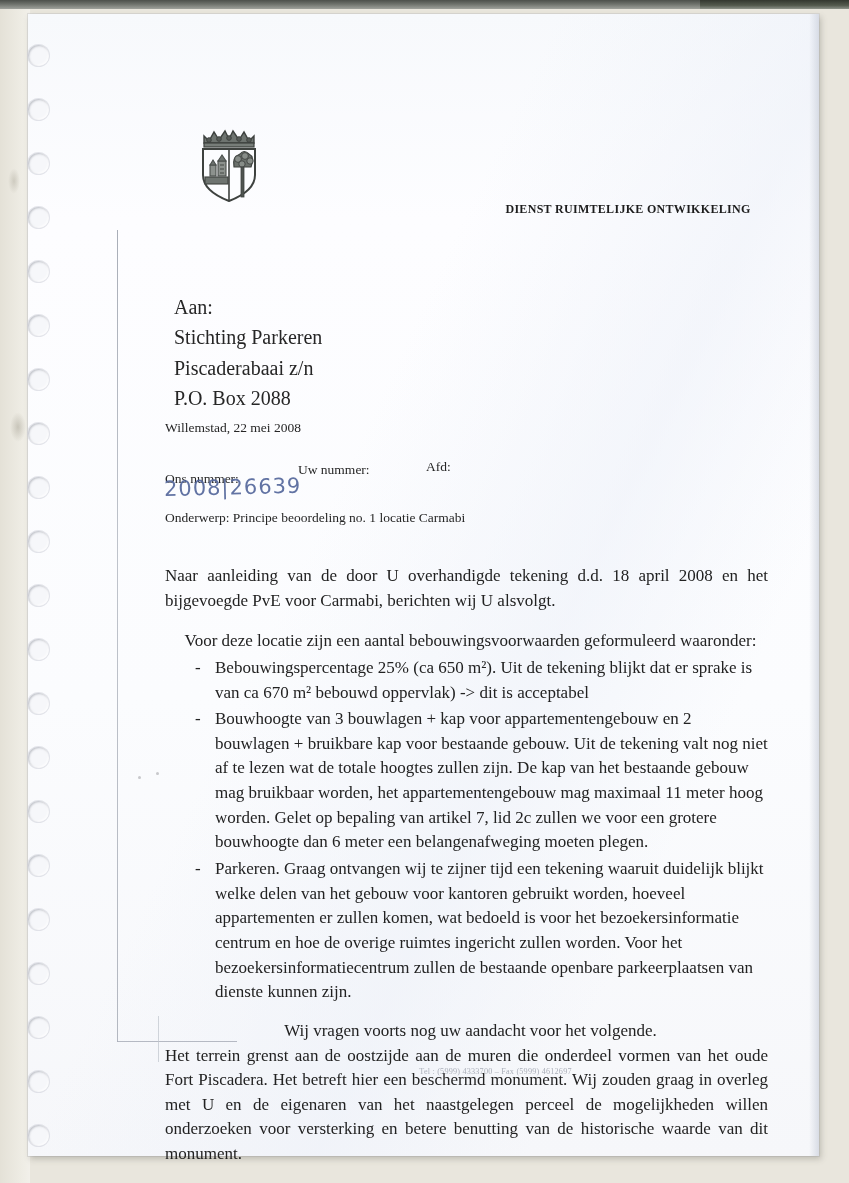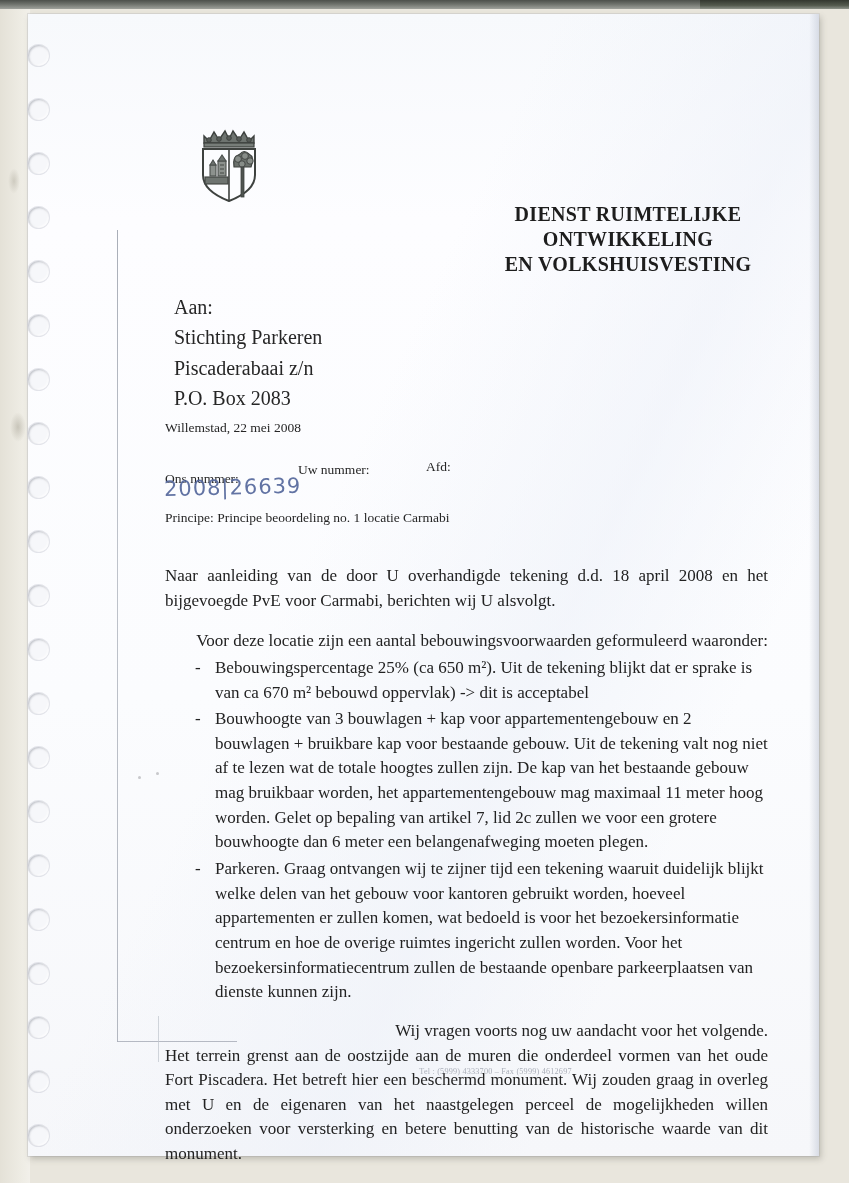--- a/index.html
+++ b/index.html
@@ -152,21 +152,21 @@
     color: #1d1d1d;
   }
   .org-right {
     position: absolute;
     left: 410px;
     top: 188px;
     width: 380px;
     text-align: center;
     font-family: "Liberation Serif", serif;
     font-weight: bold;
-    font-size: 20px;
+    font-size: 12px;
     line-height: 1.25;
     letter-spacing: .3px;
     color: #1d1d1d;
   }
 
   
   .addressee {
     position: absolute;
     left: 146px;
     top: 278px;
@@ -224,21 +224,21 @@
     top: 550px;
     width: 603px;
     font-size: 17px;
     line-height: 1.45;
     color: #222;
   }
   .para {
     margin: 0 0 16px 0;
     text-align: justify;
   }
-  .para.no-justify { text-align: right; margin-left: 8px; }
+  .para.no-justify { text-align: center; margin-left: 8px; }
   .bullets {
     list-style: none;
     margin: 0 0 14px 0;
     padding: 0;
   }
   .bullets li {
     position: relative;
     padding-left: 50px;
     margin-bottom: 2px;
     text-align: left;
@@ -371,42 +371,41 @@
               <circle cx="54" cy="41" r="3.2" fill="#878d88" stroke="#3e423f" stroke-width=".9"></circle>
               <rect x="53" y="44" width="3" height="30" fill="#4f5450" stroke="#3e423f" stroke-width=".8"></rect>
             </g>
           </g>
         </svg>
       </div>
 
 
       <div class="org-right">
         <div>DIENST RUIMTELIJKE ONTWIKKELING</div>
-        <div>EN VOLKSHUISVESTING</div>
       </div>
 
       <div class="addressee">
         <div>Aan:</div>
         <div>Stichting Parkeren</div>
         <div>Piscaderabaai z/n</div>
-        <div>P.O. Box 2083</div>
+        <div>P.O. Box 2088</div>
       </div>
 
       <div class="place-date">Willemstad,  22 mei 2008</div>
 
       <div class="ref-row">
         <span class="lbl-ons">Ons nummer:</span>
         <span class="lbl-uw">Uw nummer:</span>
         <span class="lbl-afd">Afd:</span>
       </div>
 
       <div class="handwritten">2008|26639</div>
 
       <div class="subject">
-        <span>Principe:</span>
+        <span>Onderwerp:</span>
         <span>Principe beoordeling no. 1  locatie Carmabi</span>
       </div>
 
       <div class="body">
 
         <p class="para">Naar aanleiding van de door U overhandigde tekening d.d. 18 april 2008 en het bijgevoegde PvE voor Carmabi, berichten wij U alsvolgt.</p>
 
         <p class="para no-justify tight" style="margin-bottom:2px;">Voor deze locatie zijn een aantal bebouwingsvoorwaarden geformuleerd waaronder:</p>
 
         <ul class="bullets">

